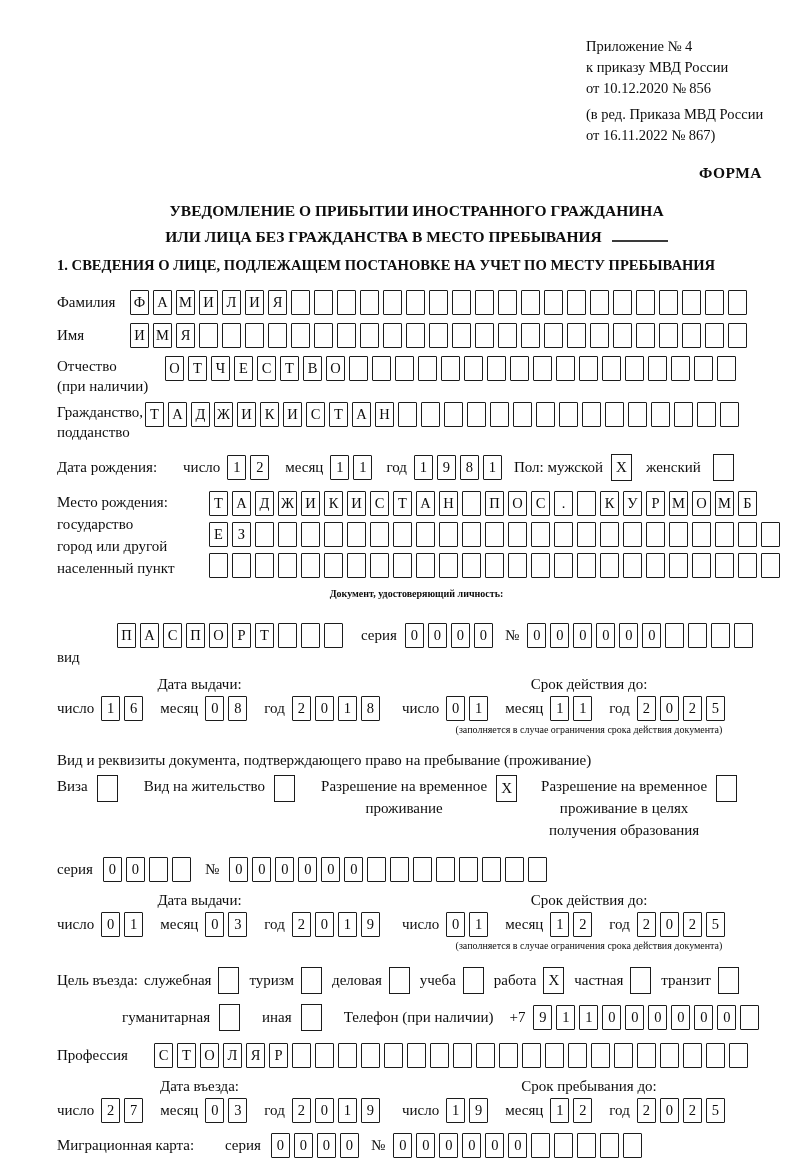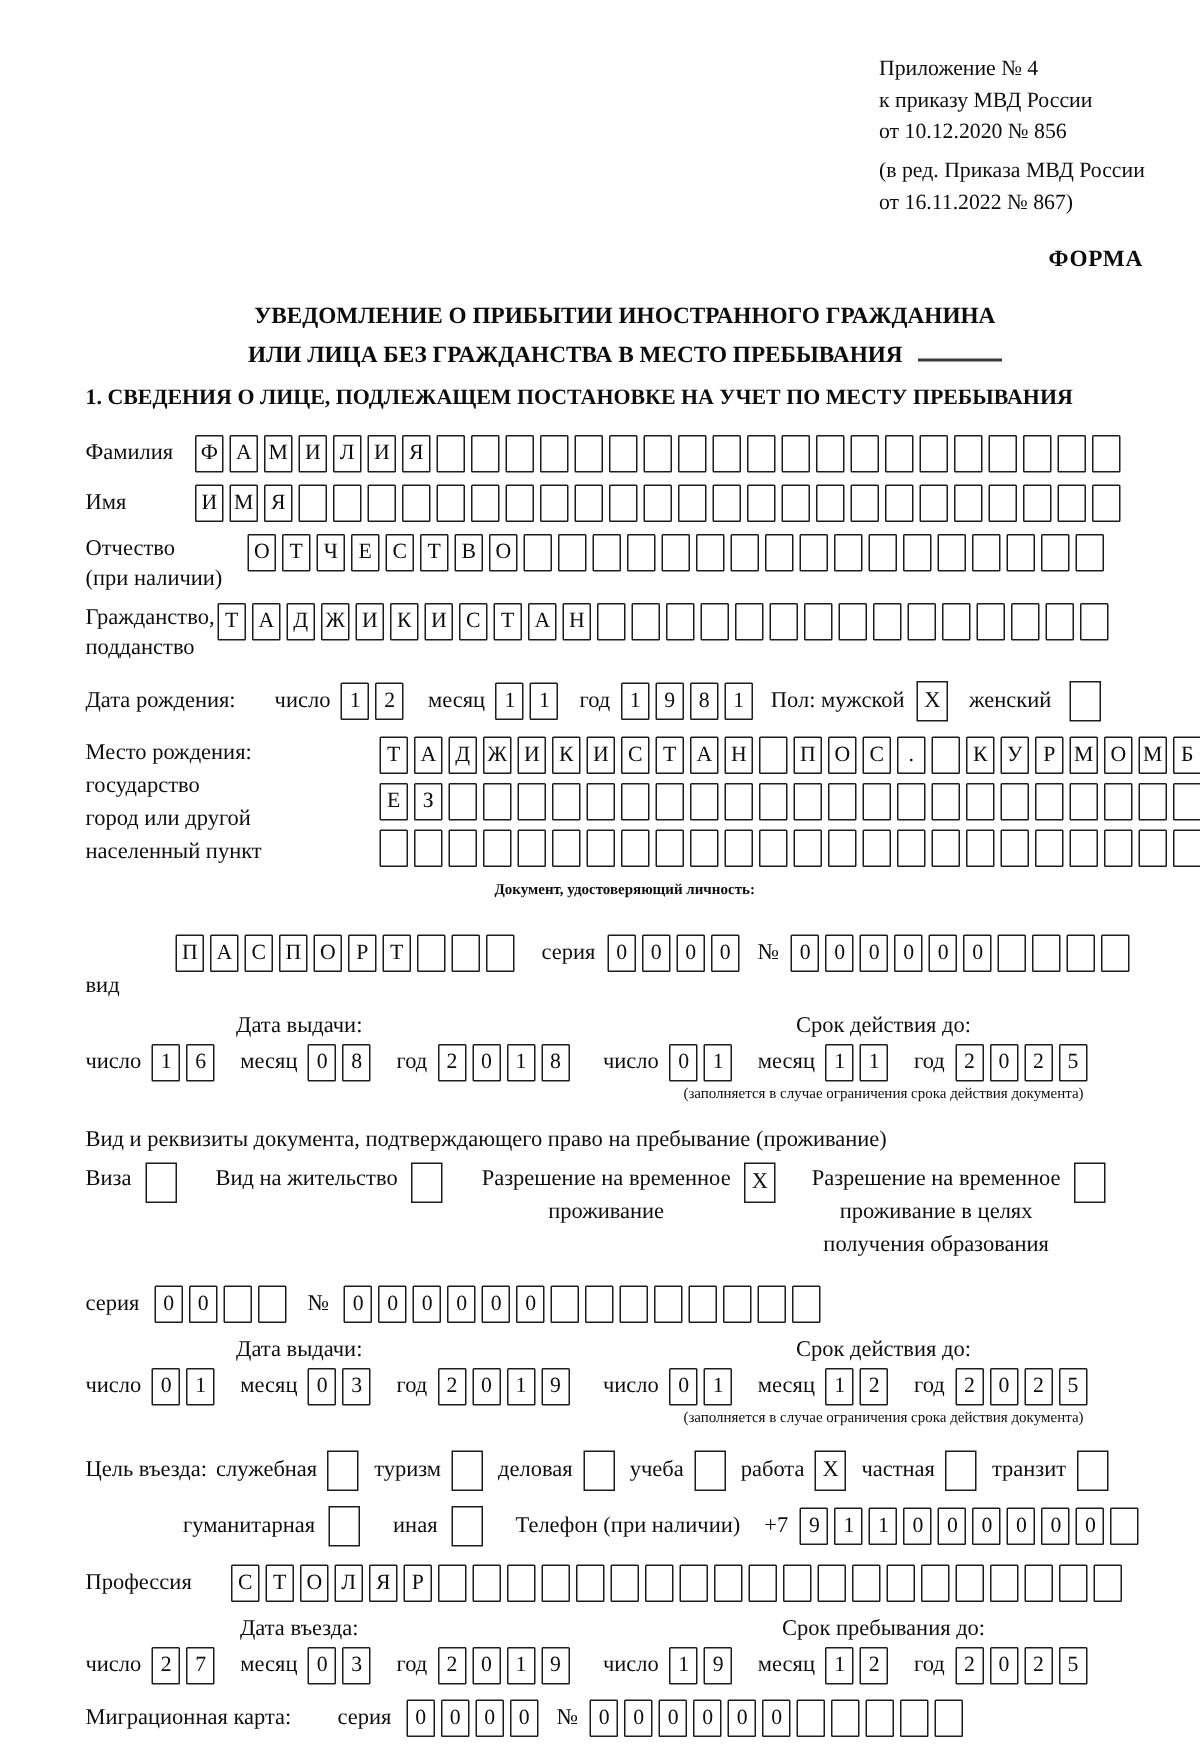--- a/index.html
+++ b/index.html
@@ -34,21 +34,21 @@
   .row{display:flex;align-items:center;margin-top:8px;}
   .row.tight{margin-top:6px;}
   .lbl{flex:none;}
   .lw73{width:73px;}
   .lw88{width:88px;}
   .lw108{width:108px;}
   .top{align-items:flex-start;}
   .lbl2{line-height:20px;}
 
   
-  .split{display:flex;align-items:flex-start;margin-top:10px;gap:44px;}
+  .split{display:flex;align-items:flex-start;margin-top:10px;}
   .split .lcol{flex:none;line-height:22px;}
   .split .grid{display:flex;flex-direction:column;}
   .split .grid .cells{margin-bottom:6px;}
 
   .center-bold{text-align:center;font-weight:bold;font-size:10px;margin-top:4px;}
 
   
   .daterow{display:flex;margin-top:10px;}
   .datecol{display:flex;flex-direction:column;}
   .datecol.left{width:345px;flex:none;}

